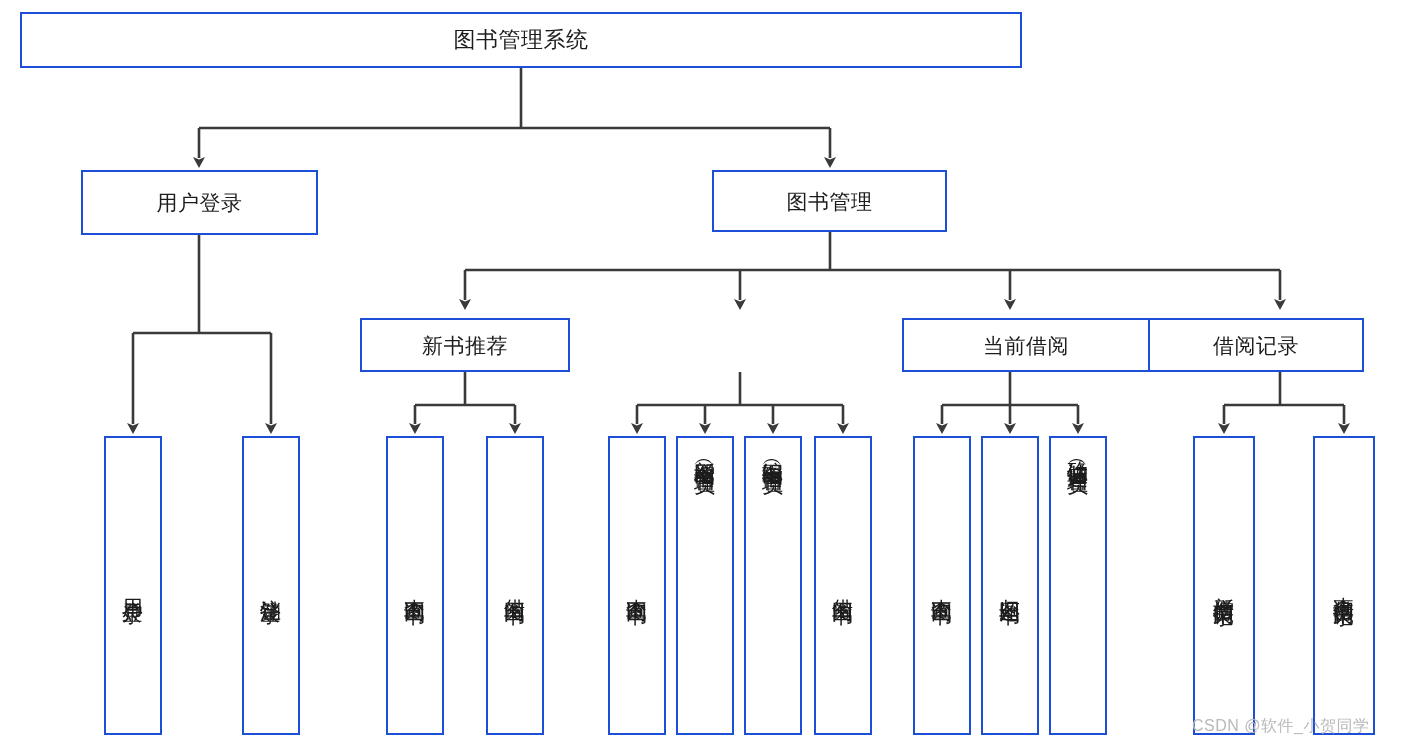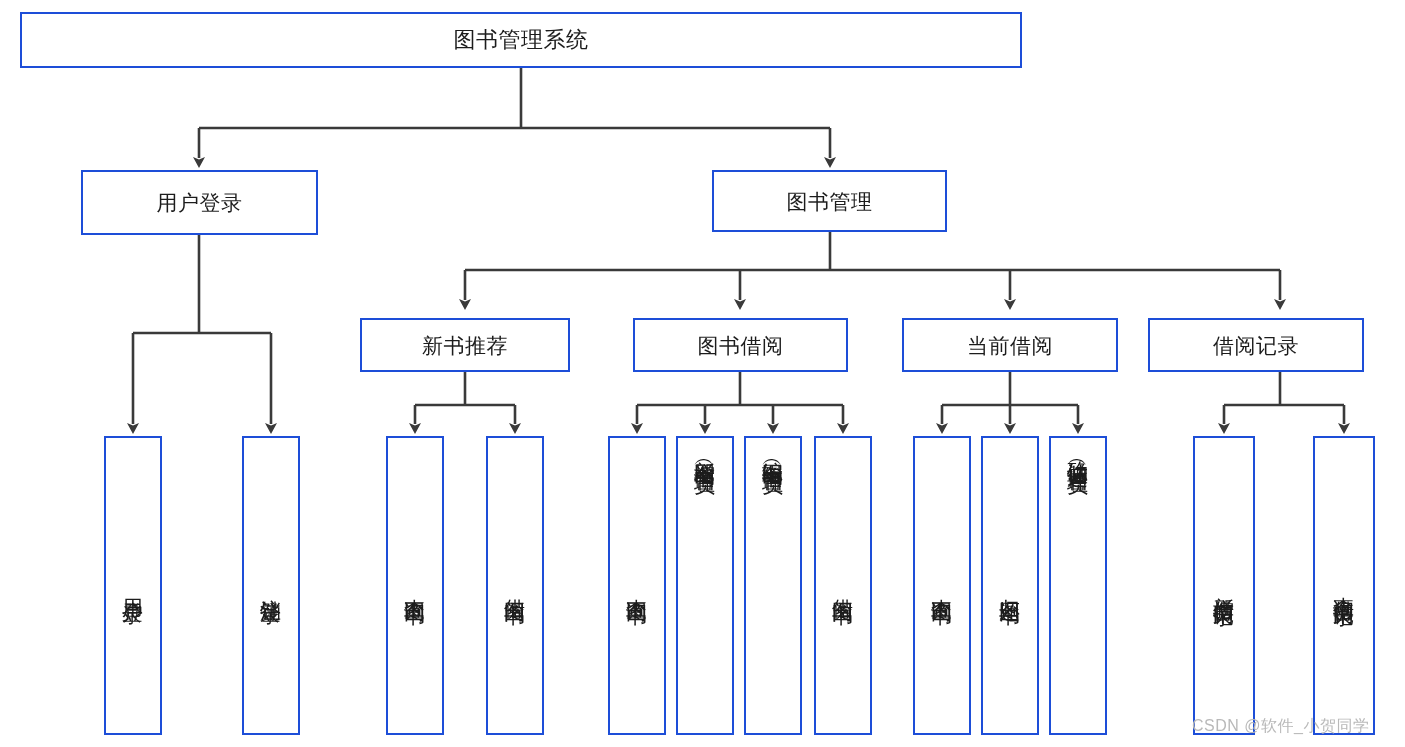--- a/index.html
+++ b/index.html
@@ -137,24 +137,21 @@
   <div class="node horiz" style="left:81px; top:170px; width:237px; height:65px;">
     <span class="lbl">用户登录</span>
   </div>
   <div class="node horiz" style="left:360px; top:318px; width:210px; height:54px;">
     <span class="lbl">新书推荐</span>
   </div>
 
   <div class="node horiz" style="left:712px; top:170px; width:235px; height:62px;">
     <span class="lbl">图书管理</span>
   </div>
-  <div class="node horiz" style="left:633px; top:318px; width:215px; height:54px;">
-    <span class="lbl">图书借阅</span>
-  </div>
-  <div class="node horiz" style="left:902px; top:318px; width:216px; height:54px;">
+  <div class="node horiz" style="left:902px; top:318px; width:248px; height:54px;">
     <span class="lbl">当前借阅</span>
   </div>
   <div class="node horiz" style="left:1148px; top:318px; width:216px; height:54px;">
     <span class="lbl">借阅记录</span>
   </div>
 
   <div class="node vert centered" style="left:104px; top:436px; width:58px; height:299px;">
     <span class="lbl">用户登录</span>
   </div>
   <div class="node vert centered" style="left:242px; top:436px; width:58px; height:299px;">

